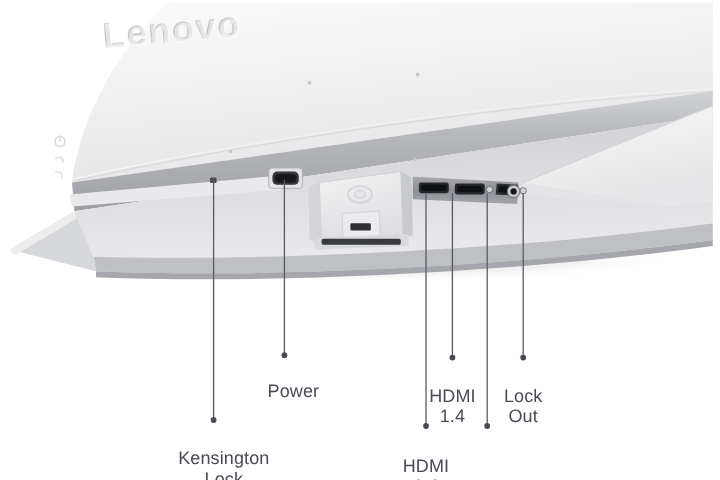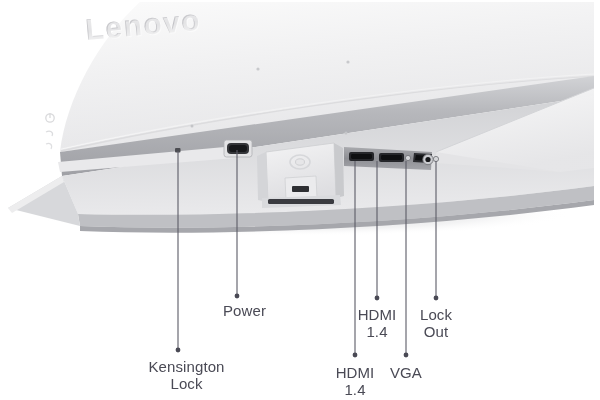--- a/index.html
+++ b/index.html
@@ -16,20 +16,21 @@
   .callout-layer{position:absolute;left:0;top:0;width:600px;height:400px;pointer-events:none;}
   .callout-label{
     position:absolute;
     color:#4a4a55;
     font-size:15px;
     line-height:17px;
     text-align:center;
     white-space:pre-line;
     letter-spacing:0.1px;
     pointer-events:auto;
+    margin-top:16px;
   }
 </style>
 </head>
 <body>
 
 <div id="stage">
 
   <svg width="600" height="400" viewBox="0 0 600 400">
     <defs>
       <linearGradient id="backTop" x1="0" y1="0" x2="0.35" y2="1">
@@ -243,18 +244,17 @@
   </svg>
 
   <div class="callout-layer">
     <div class="callout-label" style="left:134px;top:358px;width:105px;">Kensington
 Lock</div>
     <div class="callout-label" style="left:192px;top:302px;width:105px;">Power</div>
     <div class="callout-label" style="left:320px;top:364px;width:70px;">HDMI
 1.4</div>
     <div class="callout-label" style="left:342px;top:306px;width:70px;">HDMI
 1.4</div>
-    <div class="callout-label" style="left:375px;top:364px;width:62px;">VGA</div>
     <div class="callout-label" style="left:405px;top:306px;width:62px;">Lock
 Out</div>
   </div>
 
 </div>
 
 </body></html>

